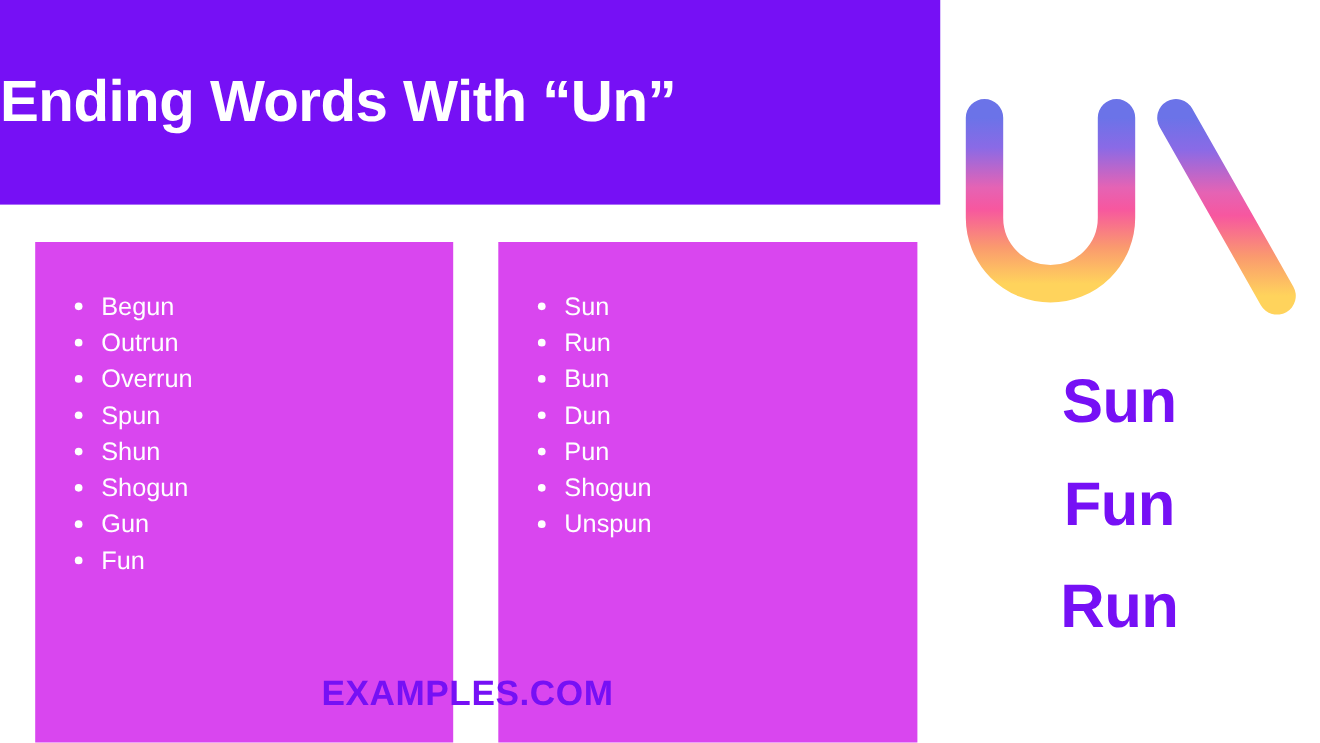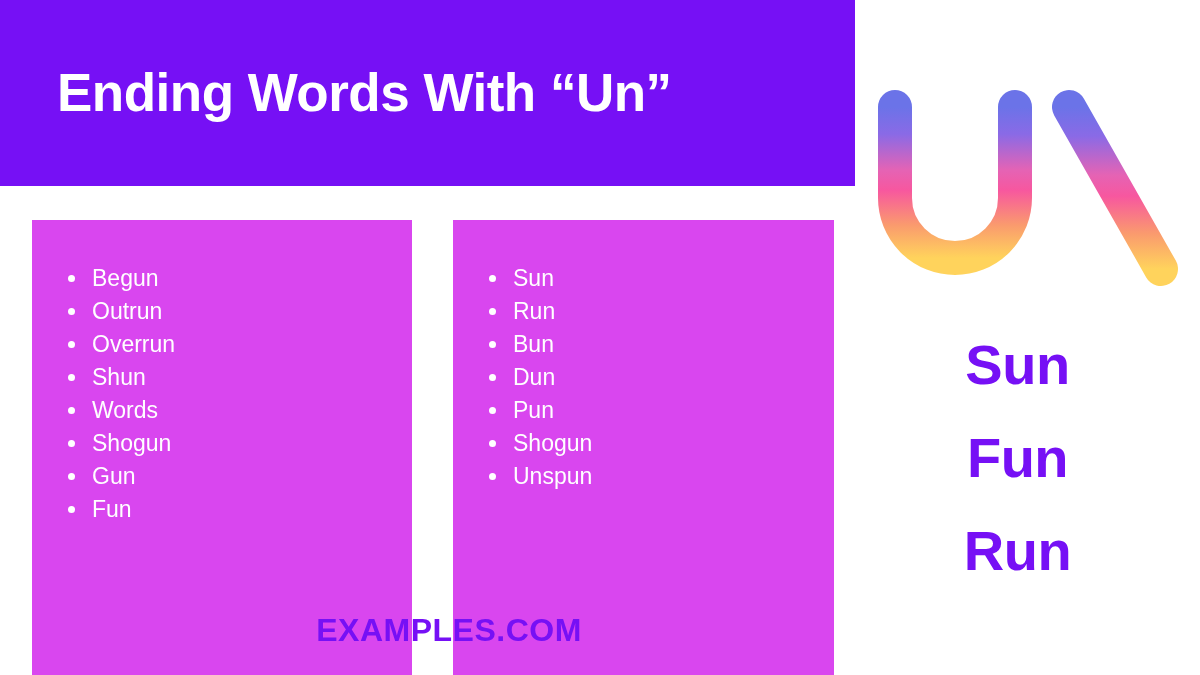--- a/index.html
+++ b/index.html
@@ -27,21 +27,20 @@
     left: 0;
     top: 0;
     width: 855px;
     height: 186px;
     background: #7610f5;
     display: flex;
     align-items: center;
   }
   .header-title {
     margin: 0;
-    padding-left: 57px;
     color: #ffffff;
     font-family: "Liberation Sans", sans-serif;
     font-size: 53px;
     font-weight: bold;
     letter-spacing: -0.5px;
     line-height: 1.05;
     white-space: nowrap;
   }
 
   
@@ -76,21 +75,21 @@
     top: 13px;
     width: 7px;
     height: 7px;
     border-radius: 50%;
     background: #ffffff;
   }
 
   
   .footer-brand {
     position: absolute;
-    left: 48px;
+    left: 24px;
     top: 612px;
     width: 802px;
     text-align: center;
     color: #7610f5;
     font-family: "Liberation Sans", sans-serif;
     font-size: 32px;
     font-weight: bold;
     letter-spacing: 0.5px;
   }
 
@@ -133,22 +132,22 @@
 
   <div class="header-bar">
     <h1 class="header-title">Ending Words With “Un”</h1>
   </div>
 
   <div class="panel panel-left">
     <ul class="word-list">
       <li><span class="bullet"></span><span>Begun</span></li>
       <li><span class="bullet"></span><span>Outrun</span></li>
       <li><span class="bullet"></span><span>Overrun</span></li>
+      <li><span class="bullet"></span><span>Spun</span></li>
       <li><span class="bullet"></span><span>Shun</span></li>
-      <li><span class="bullet"></span><span>Words</span></li>
       <li><span class="bullet"></span><span>Shogun</span></li>
       <li><span class="bullet"></span><span>Gun</span></li>
       <li><span class="bullet"></span><span>Fun</span></li>
     </ul>
   </div>
 
   <div class="panel panel-right">
     <ul class="word-list">
       <li><span class="bullet"></span><span>Sun</span></li>
       <li><span class="bullet"></span><span>Run</span></li>

